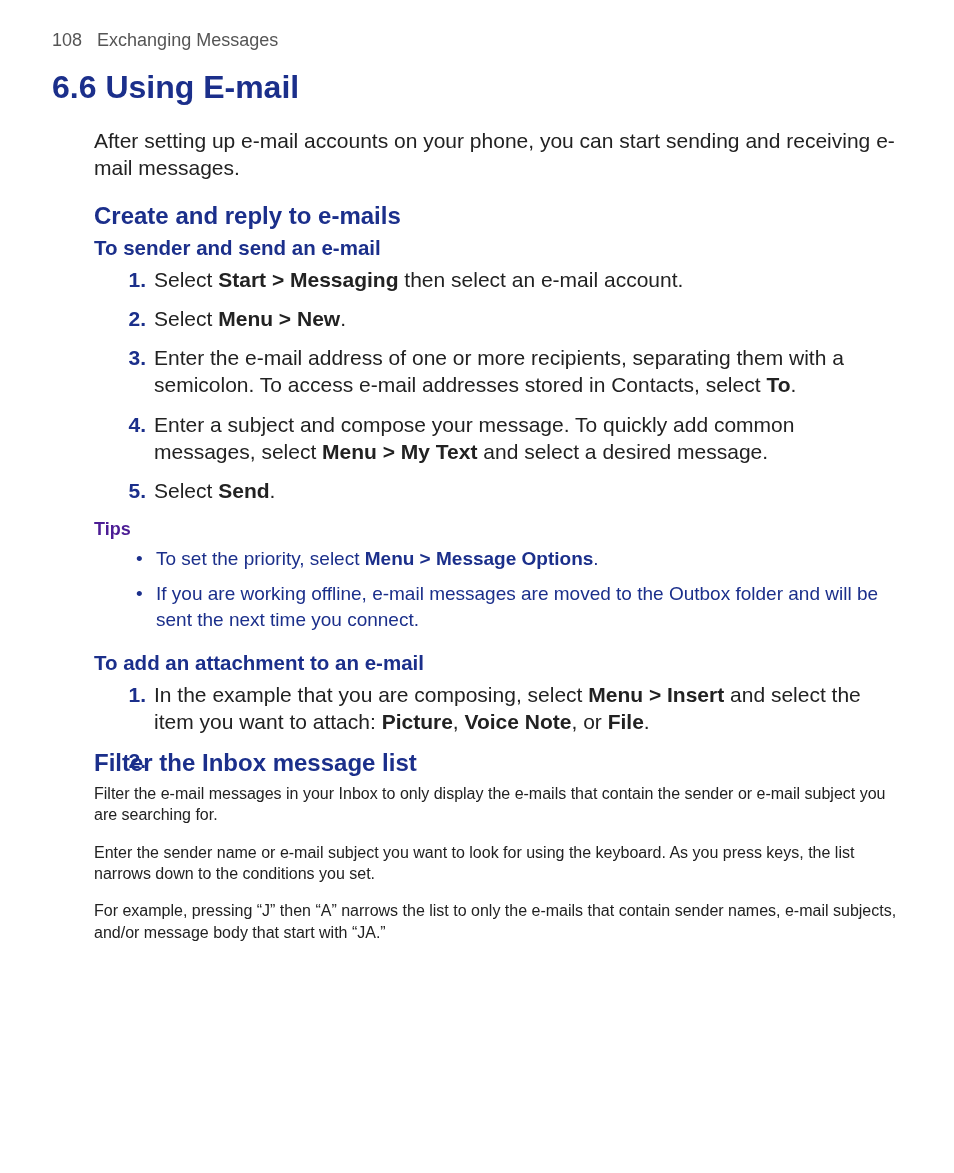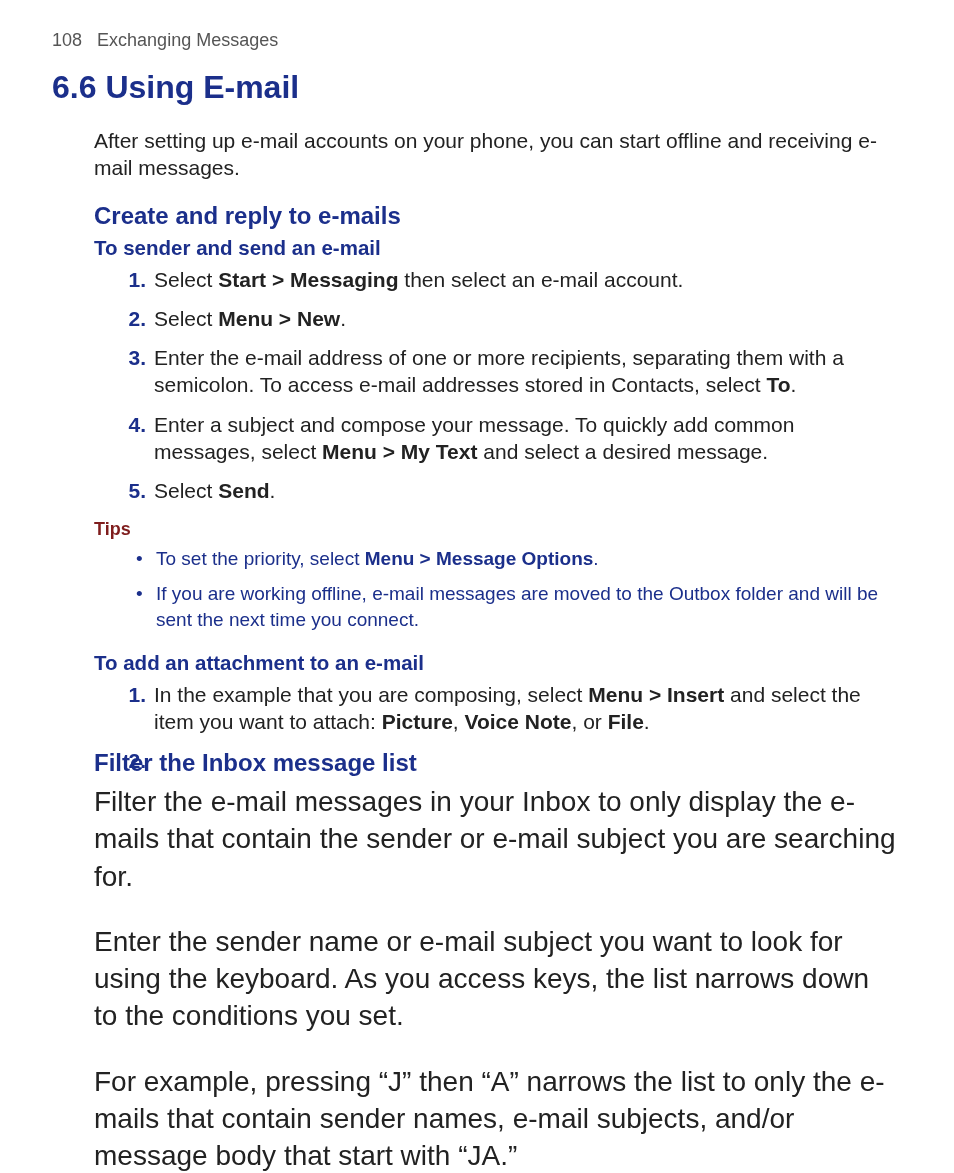--- a/index.html
+++ b/index.html
@@ -66,21 +66,21 @@
     top: 0;
     width: 28px;
     text-align: right;
     font-weight: 700;
     color: #1b2f8b;
     font-size: 21px;
   }
   .tips-label {
     font-size: 18px;
     font-weight: 700;
-    color: #7f1d1d;
+    color: #4c1d95;
     margin-bottom: 6px;
   }
   ul.tips {
     list-style: none;
     padding: 0;
     margin: 0 0 18px 0;
   }
   ul.tips > li {
     position: relative;
     padding-left: 62px;
@@ -92,40 +92,40 @@
   ul.tips > li::before {
     content: "•";
     position: absolute;
     left: 42px;
     top: 0;
     color: #1b2f8b;
     font-size: 19px;
   }
   .tips-bold { font-weight: 700; text-align: center; }
   .para {
-    font-size: 28px;
+    font-size: 16px;
     line-height: 1.33;
     margin-bottom: 14px;
     color: #222;
   }
   b { font-weight: 700; }
 </style>
 </head>
 <body>
 
 <div class="page">
 
   <div class="header-line">
     <span>108</span>
     <span>&nbsp;&nbsp;</span><span>Exchanging Messages</span>
   </div>
 
   <h1 class="main-title">6.6 Using E-mail</h1>
 
-  <p class="intro">After setting up e-mail accounts on your phone, you can start offline and receiving e-mail messages.</p>
+  <p class="intro">After setting up e-mail accounts on your phone, you can start sending and receiving e-mail messages.</p>
 
   <div class="sub-title">Create and reply to e-mails</div>
 
   <div class="step-title">To sender and send an e-mail</div>
 
   <ol class="steps">
     <li>
       <span class="num">1.</span>
       <span>Select </span><b>Start &gt; Messaging</b><span> then select an e-mail account.</span>
     </li>
@@ -163,16 +163,16 @@
       <span class="num">1.</span>
       <span>In the example that you are composing, select </span><b>Menu &gt; Insert</b><span> and select the item you want to attach: </span><b>Picture</b><span>, </span><b>Voice Note</b><span>, or </span><b>File</b><span>.</span>
     </li>
     <li>
       <span class="num">2.</span>
     </li>
   </ol>
 
   <div class="sub-title">Filter the Inbox message list</div>
   <p class="para" style="margin-top:2px">Filter the e-mail messages in your Inbox to only display the e-mails that contain the sender or e-mail subject you are searching for.</p>
-  <p class="para">Enter the sender name or e-mail subject you want to look for using the keyboard. As you access keys, the list narrows down to the conditions you set.</p>
+  <p class="para">Enter the sender name or e-mail subject you want to look for using the keyboard. As you press keys, the list narrows down to the conditions you set.</p>
   <p class="para">For example, pressing “J” then “A” narrows the list to only the e-mails that contain sender names, e-mail subjects, and/or message body that start with “JA.”</p>
 
 </div>
 
 </body></html>

